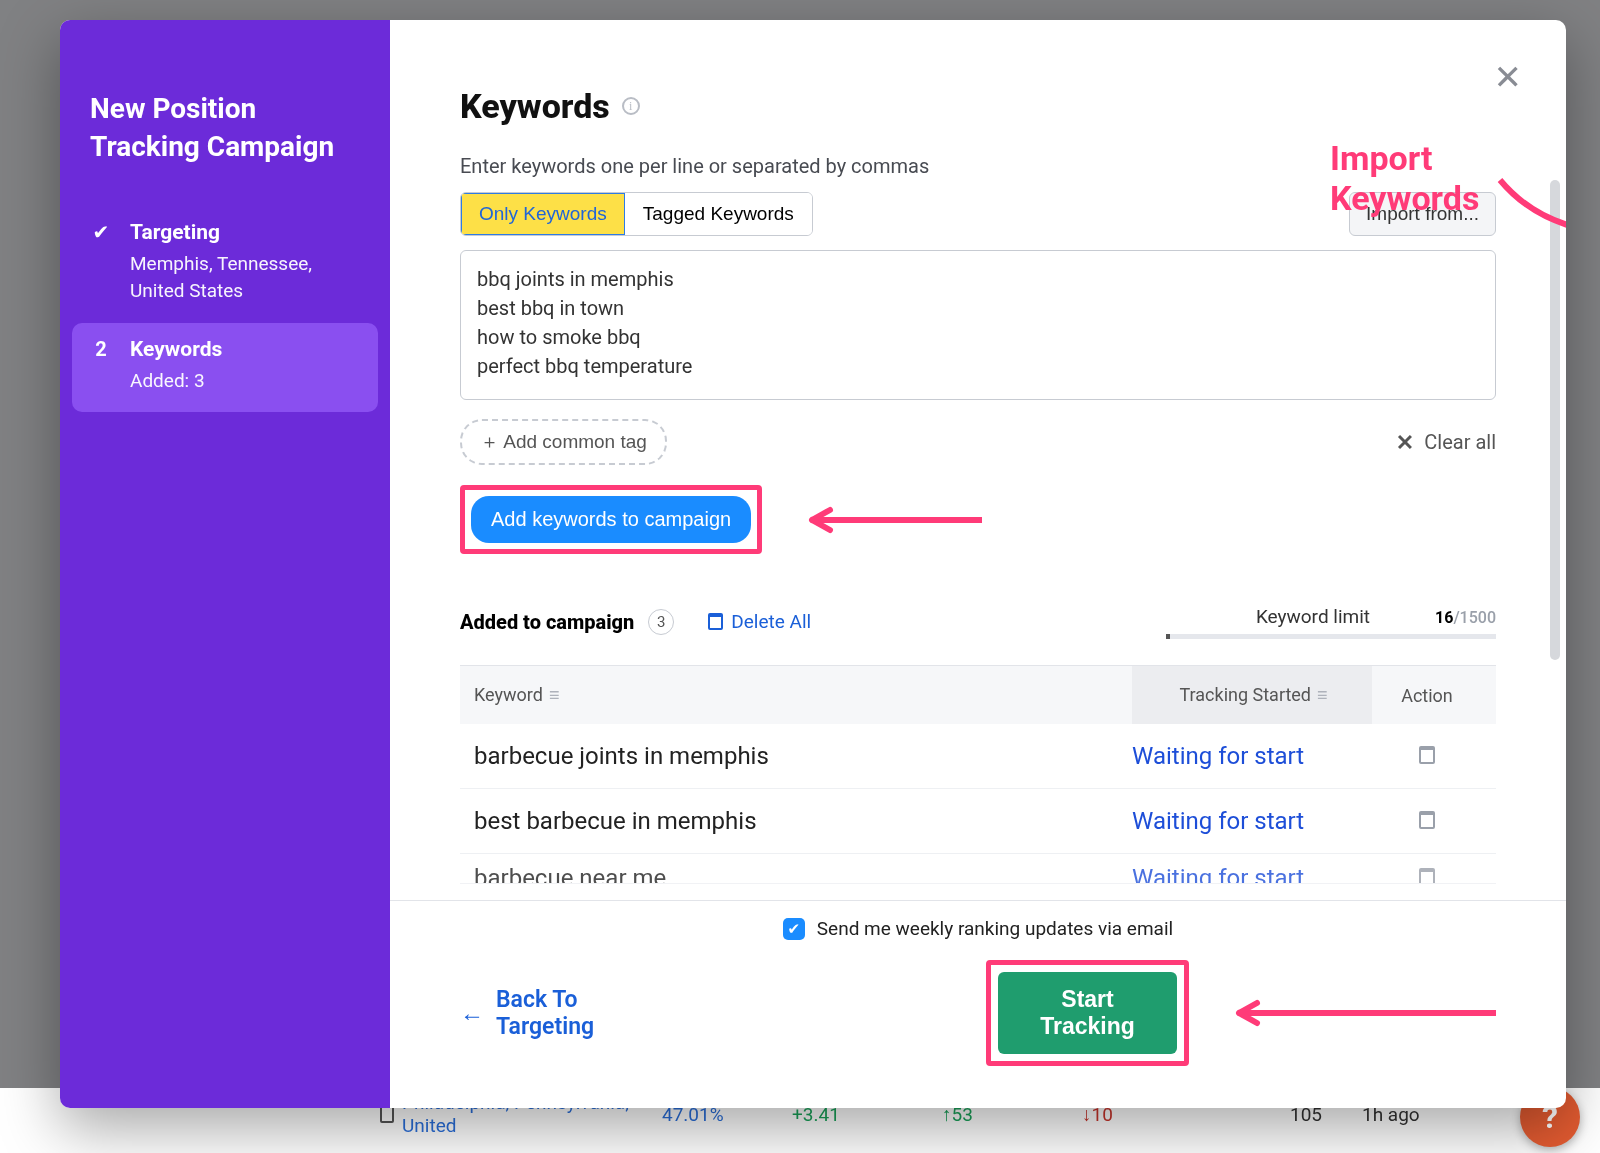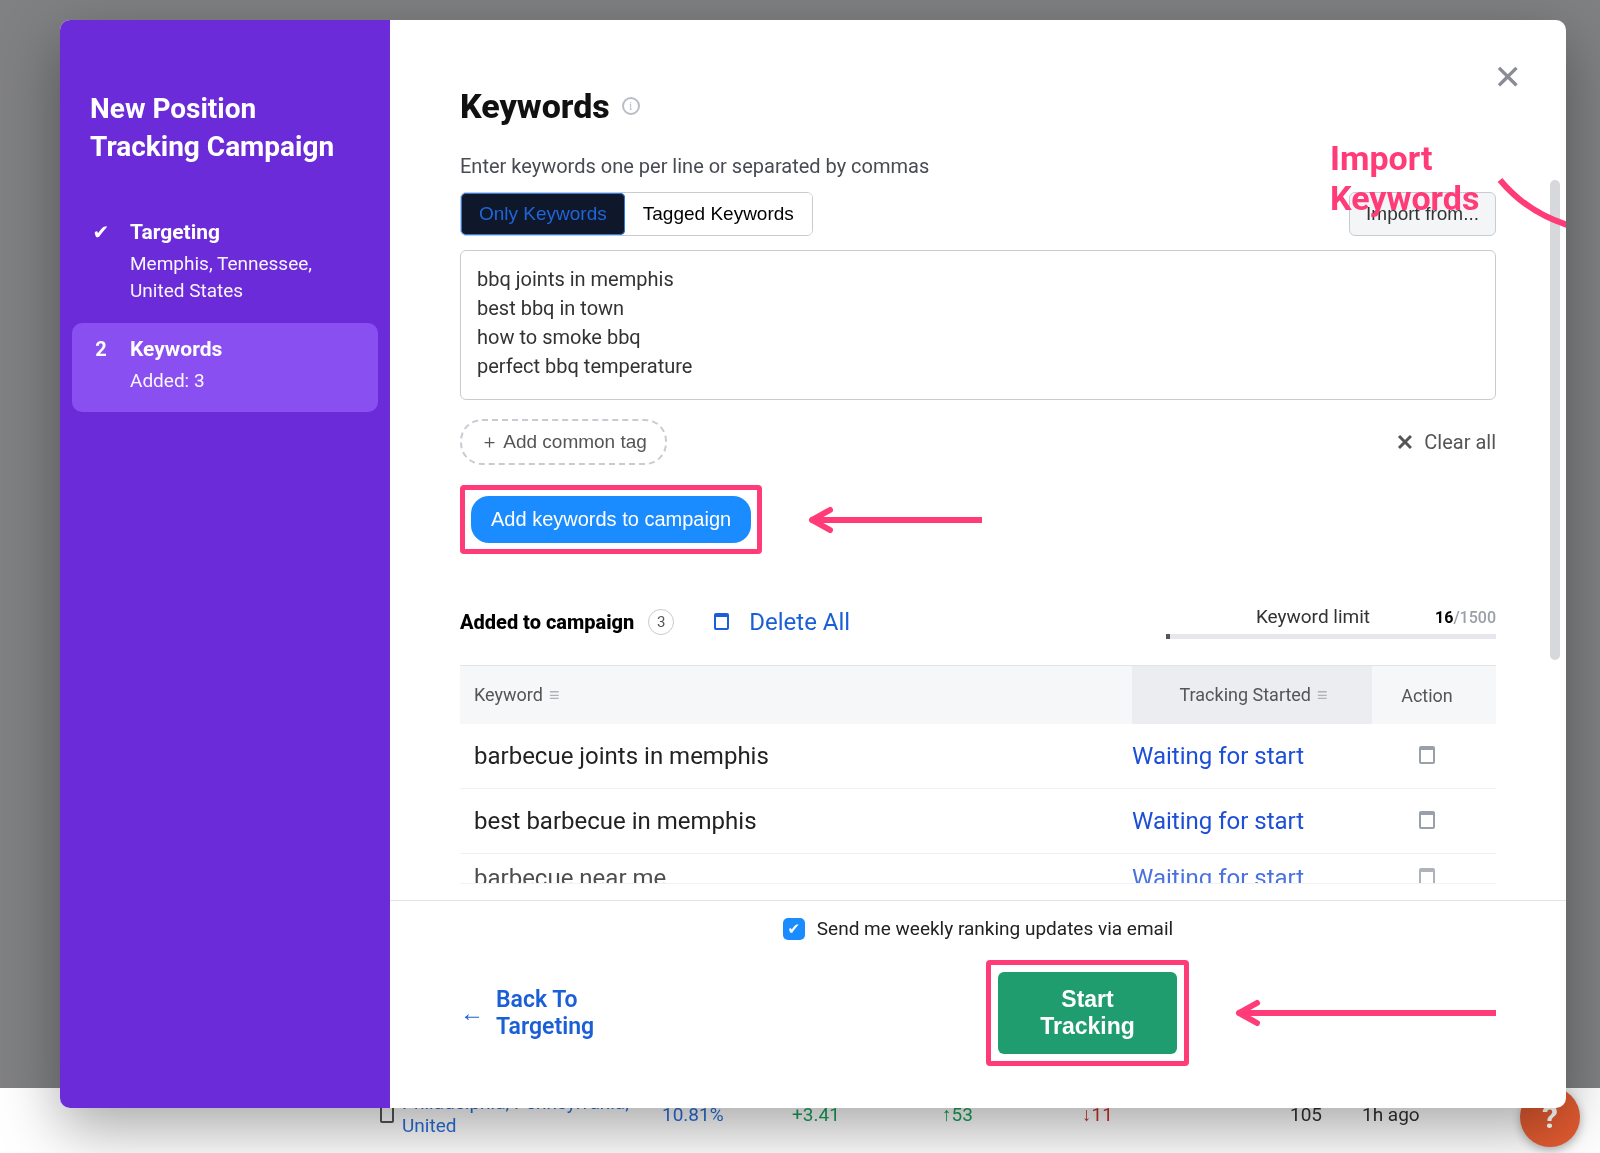--- a/index.html
+++ b/index.html
@@ -30,35 +30,35 @@
   .main { flex:1; position:relative; display:flex; flex-direction:column; }
   .close-x { position:absolute; top:40px; right:44px; font-size:34px; color:#898c94; cursor:pointer; line-height:1;}
   .scroll-area { padding:66px 70px 0 70px; height: 880px; overflow:hidden; position:relative;}
   .h1row { display:flex; align-items:center; gap:12px;}
   .h1 { font-size:34px; font-weight:800; color:#111;}
   .info-dot { width:18px; height:18px; border-radius:50%; border:2px solid #b9bdc5; color:#b9bdc5; font-size:12px; display:flex; align-items:center; justify-content:center; font-family:serif;}
   .hint { color:#484b52; font-size:20px; margin:28px 0 14px;}
   .row-controls { display:flex; align-items:center; justify-content:space-between; margin-bottom:14px;}
   .seg { display:flex; border:1px solid #c7cbd2; border-radius:6px; overflow:hidden;}
   .seg button { border:0; background:#fff; padding:10px 18px; font-size:19px; cursor:pointer;}
-  .seg button.sel { background:#0f172a; color:#2065d8; box-shadow: inset 0 0 0 1px #2e7be6; border-radius:5px;}
+  .seg button.sel { background:#fde047; color:#2065d8; box-shadow: inset 0 0 0 1px #2e7be6; border-radius:0;}
   .import-btn { border:1px solid #c7cbd2; background:#f4f5f7; border-radius:6px; padding:10px 16px; font-size:19px; color:#333; cursor:pointer;}
   .textarea { width:100%; height:150px; border:1px solid #c7cbd2; border-radius:6px; padding:14px 16px; font-size:20px; color:#333; line-height:1.45; resize:none; font-family:inherit; white-space:pre-wrap;}
   .below-ta { display:flex; align-items:center; justify-content:space-between; margin-top:14px;}
   .tag-pill { border:2px dashed #c7cbd2; border-radius:22px; padding:8px 18px; color:#555; font-size:19px; background:#fff; cursor:pointer;}
   .clear-all { color:#555; font-size:20px; cursor:pointer; display:flex; align-items:center; gap:10px;}
   .clear-all .x { font-weight:700; font-size:22px;}
   .pink-box { border:5px solid #ff3b78; padding:6px; display:inline-block; border-radius:4px; margin-top:20px;}
   .primary-blue { background:#1a8cff; color:#fff; border:0; border-radius:18px; padding:12px 20px; font-size:20px; cursor:pointer;}
   .section2 { margin-top:50px; }
   .added-head { display:flex; align-items:center; justify-content:space-between;}
   .added-left { display:flex; align-items:center; gap:14px;}
   .h2 { font-size:20px; font-weight:800;}
   .count-badge { border:1px solid #c7cbd2; border-radius:50%; width:26px; height:26px; display:flex; align-items:center; justify-content:center; font-size:15px; color:#555;}
-  .delete-all { color:#1a5fd8; font-size:24px; display:flex; align-items:center; gap:20px; cursor:pointer; margin-left:26px;}
+  .delete-all { color:#1a5fd8; font-size:19px; display:flex; align-items:center; gap:8px; cursor:pointer; margin-left:20px;}
   .trash-icon { width:15px; height:17px; border:2px solid currentColor; border-top-width:4px; border-radius:2px; display:inline-block;}
   .limit-box { text-align:right; }
   .limit-label { color:#333; font-size:19px; margin-right:60px; display:inline;}
   .limit-val { font-size:16px; font-weight:700;}
   .limit-val .max { color:#9aa0aa; font-weight:500;}
   .limit-bar { width:330px; height:5px; background:#e5e7ec; margin-top:6px; margin-left:auto; position:relative;}
   .limit-bar::before { content:""; position:absolute; left:0; top:0; bottom:0; width:4px; background:#555;}
   .table { margin-top:26px; border-top:1px solid #e2e4e9;}
   .thead, .trow { display:grid; grid-template-columns: 1fr 240px 110px; align-items:center; padding:18px 14px; }
   .thead { background:#f6f7f9; color:#555; font-size:18px;}
@@ -84,24 +84,24 @@
   .pink-arrow { position:absolute; pointer-events:none; }
   .scrollbar-fake { position:absolute; right:6px; top:160px; width:10px; height:480px; background:#d6d8dc; border-radius:5px;}
 </style>
 </head>
 <body>
 
 <div class="bg-strip">
   <div class="bg-row">
     <span class="doc-icon"></span>
     <span class="loc">Philadelphia, Pennsylvania, United</span>
-    <span class="pct">10.81%</span>
+    <span class="pct">47.01%</span>
     <span class="delta">+3.41</span>
     <span class="up">↑53</span>
-    <span class="down">↓11</span>
+    <span class="down">↓10</span>
     <span class="num">105</span>
     <span class="ago">1h ago</span>
   </div>
 </div>
 <div class="help-bubble">?</div>
 
 <div class="modal">
 
   <div class="sidebar">
     <div class="sb-title">New Position Tracking Campaign</div>

